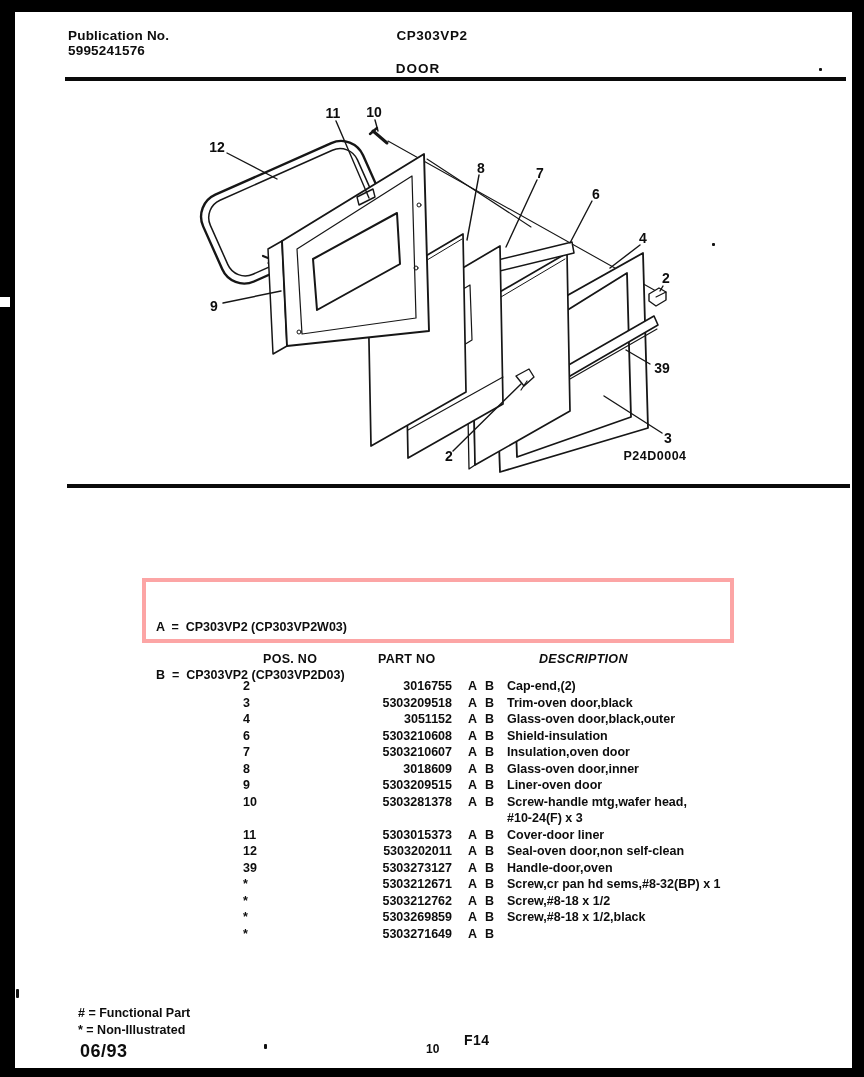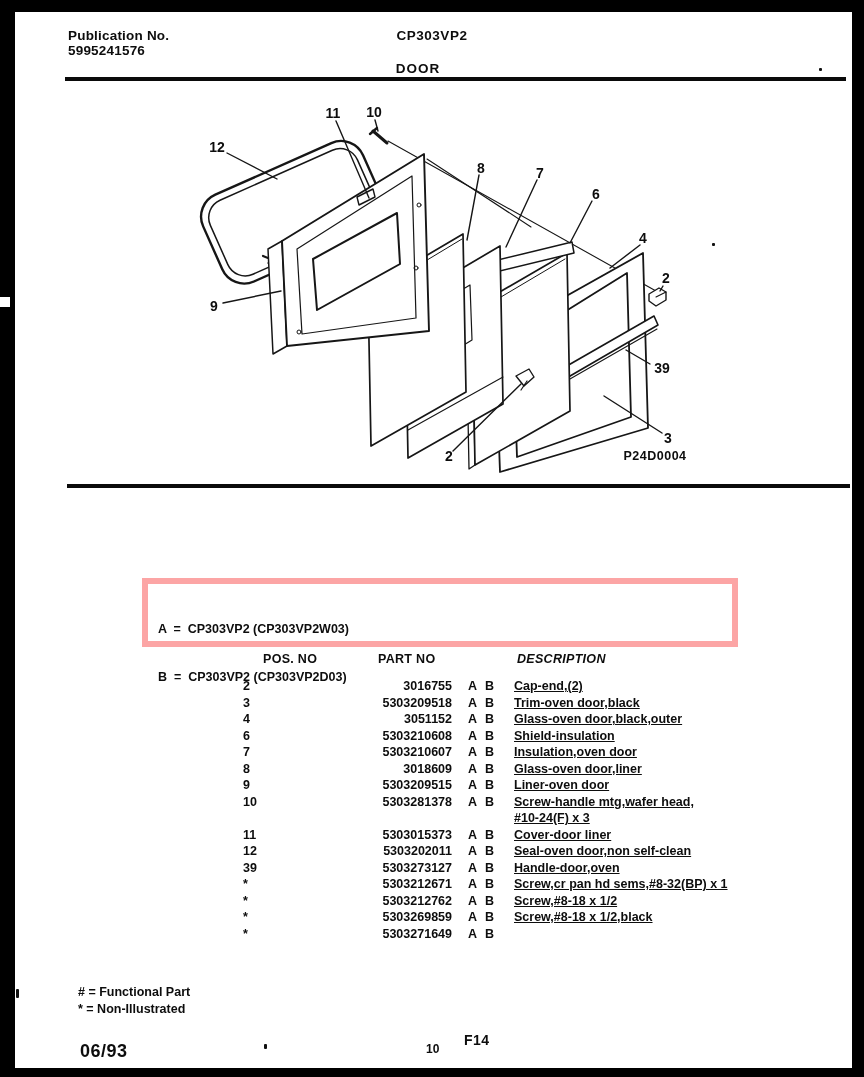--- a/index.html
+++ b/index.html
@@ -11,36 +11,36 @@
   
   .scan-border{background:#000;position:absolute;}
   .notch{background:#fff;position:absolute;}
   .artifact-dot{background:#111;position:absolute;border-radius:1px;}
   
   .pub{left:68px;top:28px;font-size:13.5px;font-weight:700;line-height:15px;letter-spacing:.2px;}
   .model{left:0;top:28px;width:864px;text-align:center;font-size:13.5px;font-weight:700;letter-spacing:.5px;}
   .section{left:0;top:61px;width:836px;text-align:center;font-size:13.5px;font-weight:700;letter-spacing:1px;}
   .rule{background:#0a0a0a;position:absolute;}
   
-  .key-box{left:142px;top:578px;width:574px;height:52px;border:6px solid #fca5a5;
+  .key-box{left:142px;top:578px;width:574px;height:52px;border:4px solid #fca5a5;
     font-size:12.5px;font-weight:700;padding:5px 0 0 10px;line-height:16px;white-space:pre;}
   
   .table{left:243px;top:651px;width:510px;font-size:12.5px;font-weight:700;}
   .t-head{display:flex;line-height:16px;letter-spacing:.3px;padding-left:20px;}
   .t-head .h1{width:115px;}
-  .t-head .h2{width:139px;}
+  .t-head .h2{width:161px;}
   .t-head .h3{flex:1;font-style:italic;}
   .t-rows{margin-top:11px;}
   .t-row{display:flex;min-height:16.5px;line-height:16.5px;}
   .c-pos{width:100px;}
   .c-part{width:109px;text-align:right;}
   .c-ab{margin-left:16px;width:37px;text-align:left;word-spacing:5px;white-space:pre;}
-  .c-desc{flex:1;margin-left:9px;line-height:16.5px;text-decoration:underline;}
-  
-  .legend{left:78px;top:984px;font-size:12.5px;font-weight:700;line-height:16.5px;}
+  .c-desc{flex:1;margin-left:2px;line-height:16.5px;}
+  
+  .legend{left:78px;top:1005px;font-size:12.5px;font-weight:700;line-height:16.5px;}
   .f-date{left:80px;top:1041px;font-size:18px;font-weight:700;letter-spacing:.5px;}
   .f-page{left:426px;top:1042px;font-size:12px;font-weight:700;}
   .f-fig{left:464px;top:1032px;font-size:14px;font-weight:700;letter-spacing:.5px;}
   svg text{font-family:"Liberation Sans", sans-serif;font-weight:700;}
   .callout{font-size:14px;}
   .figcode{font-size:12.5px;letter-spacing:.5px;}
 </style>
 </head>
 <body>
 
@@ -208,21 +208,21 @@
     <span class="c-pos">7</span>
     <span class="c-part">5303210607</span>
     <span class="c-ab">A B</span>
     <span class="c-desc">Insulation,oven door</span>
   </div>
 
   <div class="t-row">
     <span class="c-pos">8</span>
     <span class="c-part">3018609</span>
     <span class="c-ab">A B</span>
-    <span class="c-desc">Glass-oven door,liner</span>
+    <span class="c-desc">Glass-oven door,inner</span>
   </div>
 
   <div class="t-row">
     <span class="c-pos">9</span>
     <span class="c-part">5303209515</span>
     <span class="c-ab">A B</span>
     <span class="c-desc">Liner-oven door</span>
   </div>
 
   <div class="t-row">

